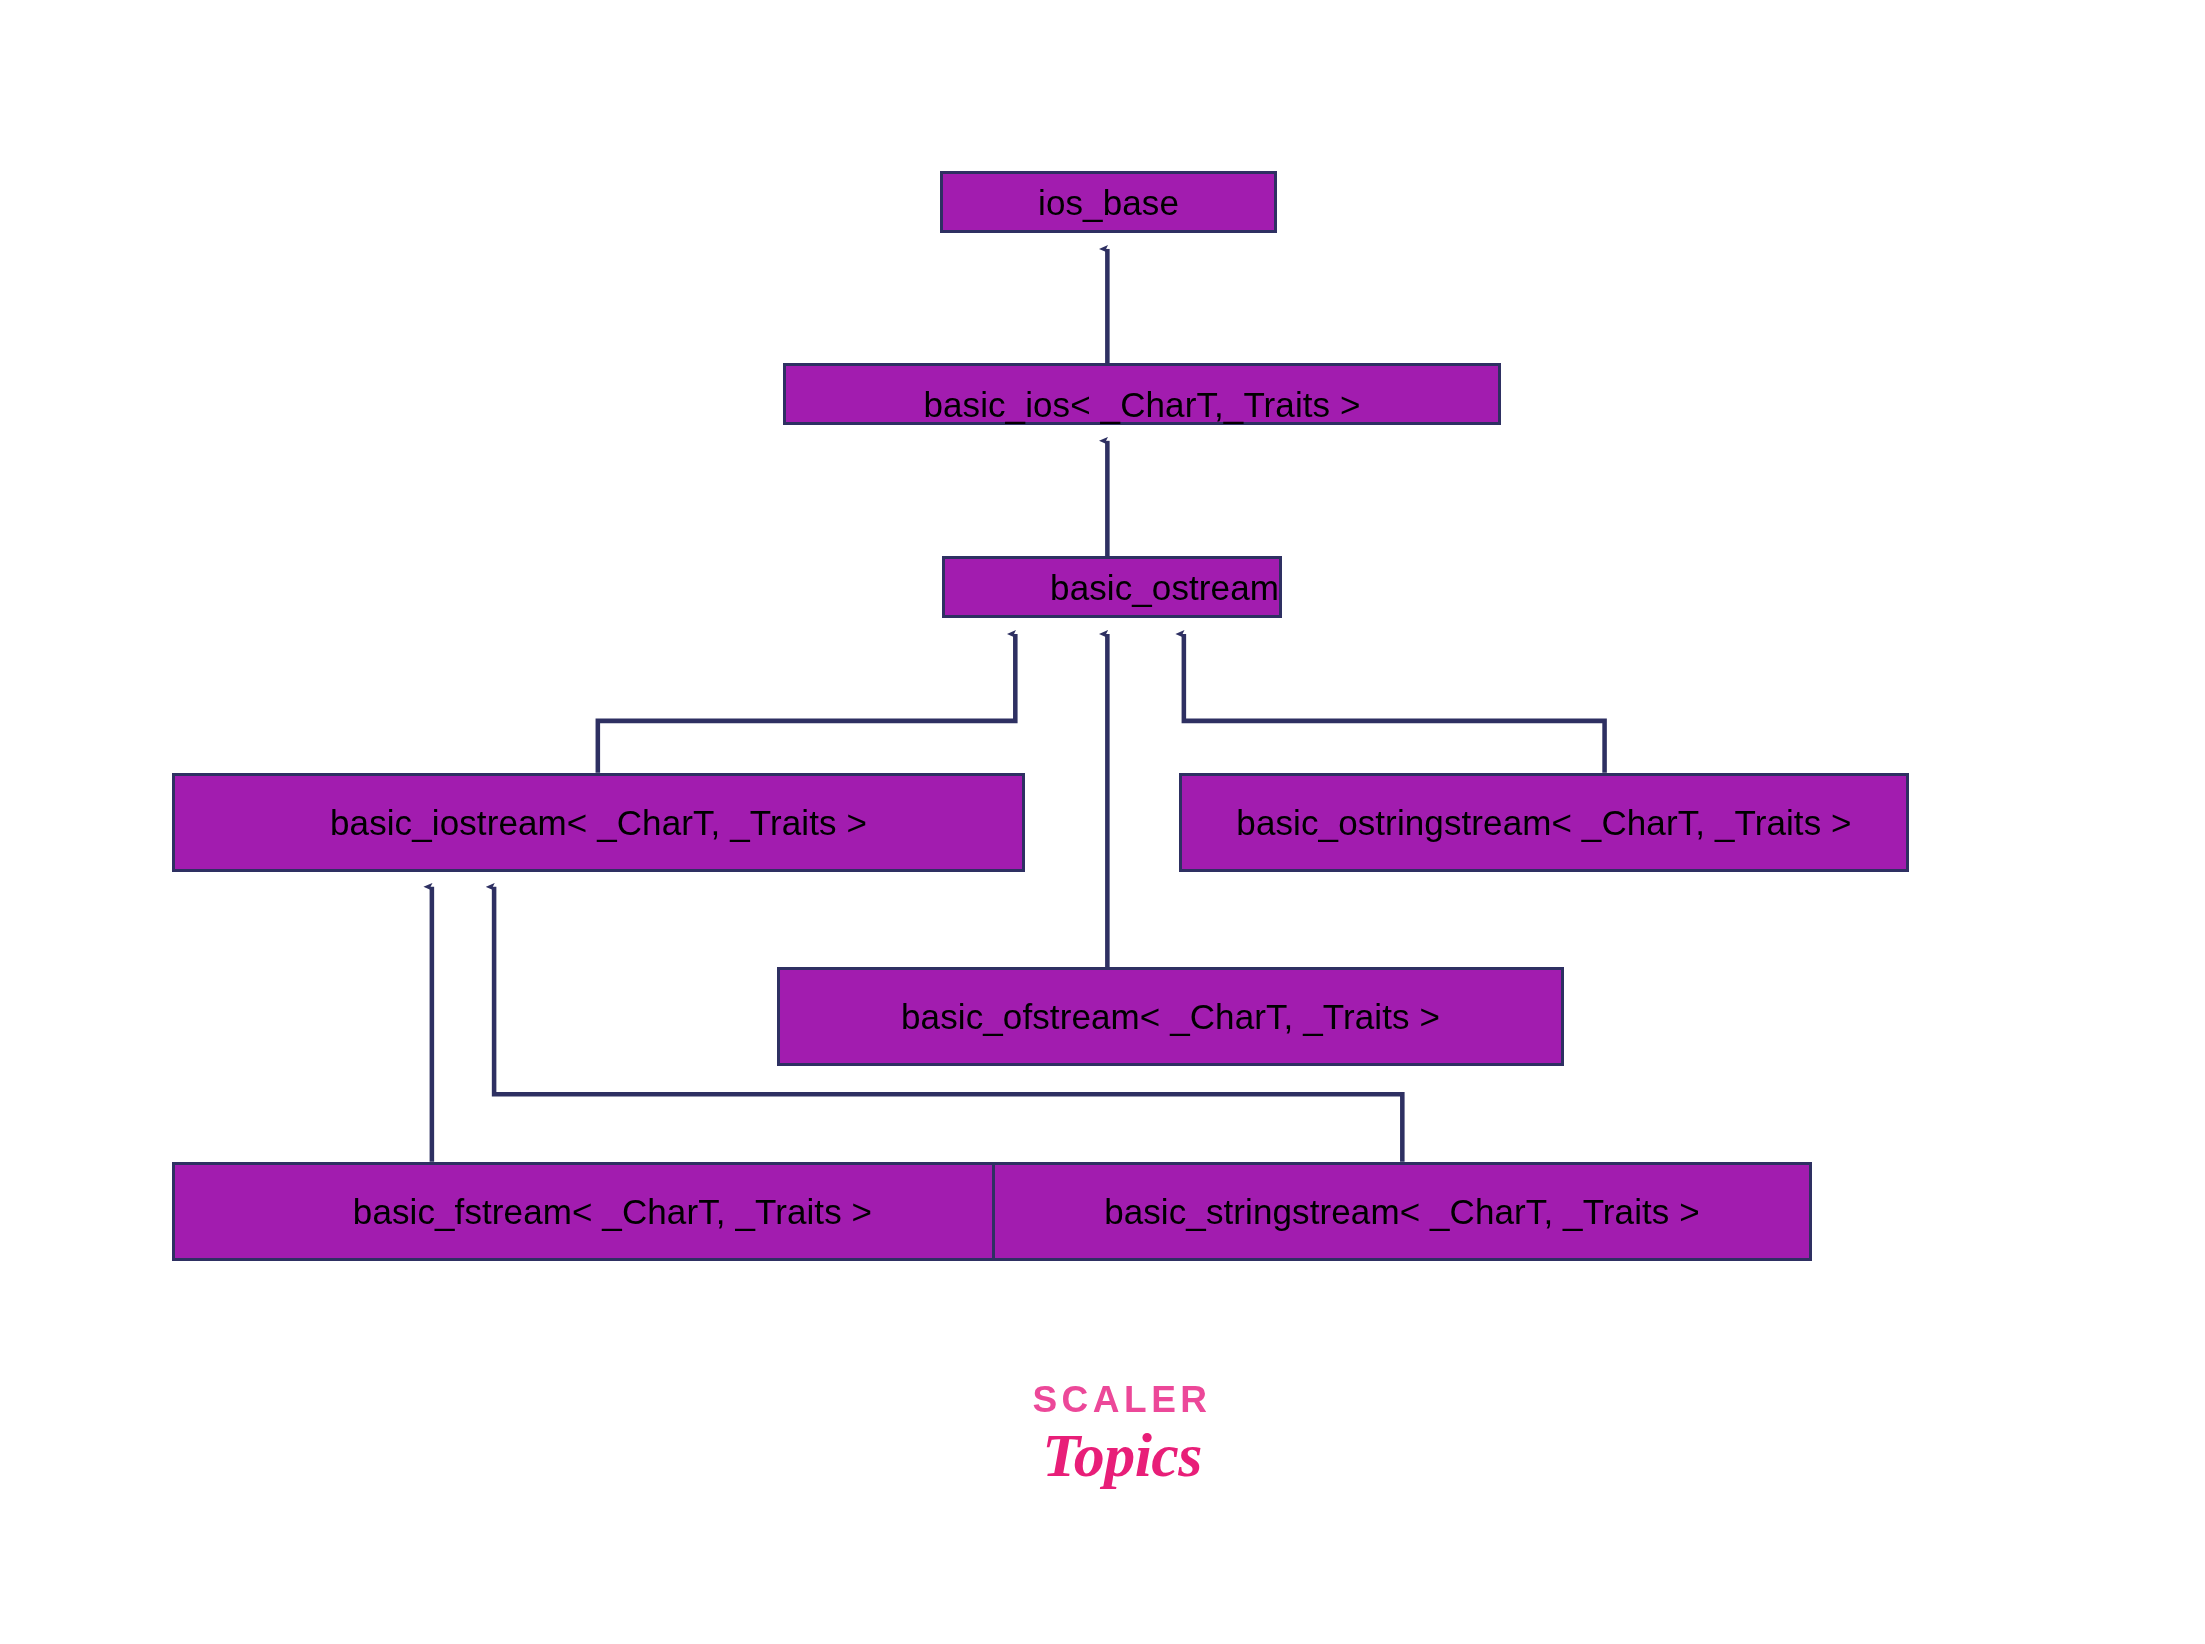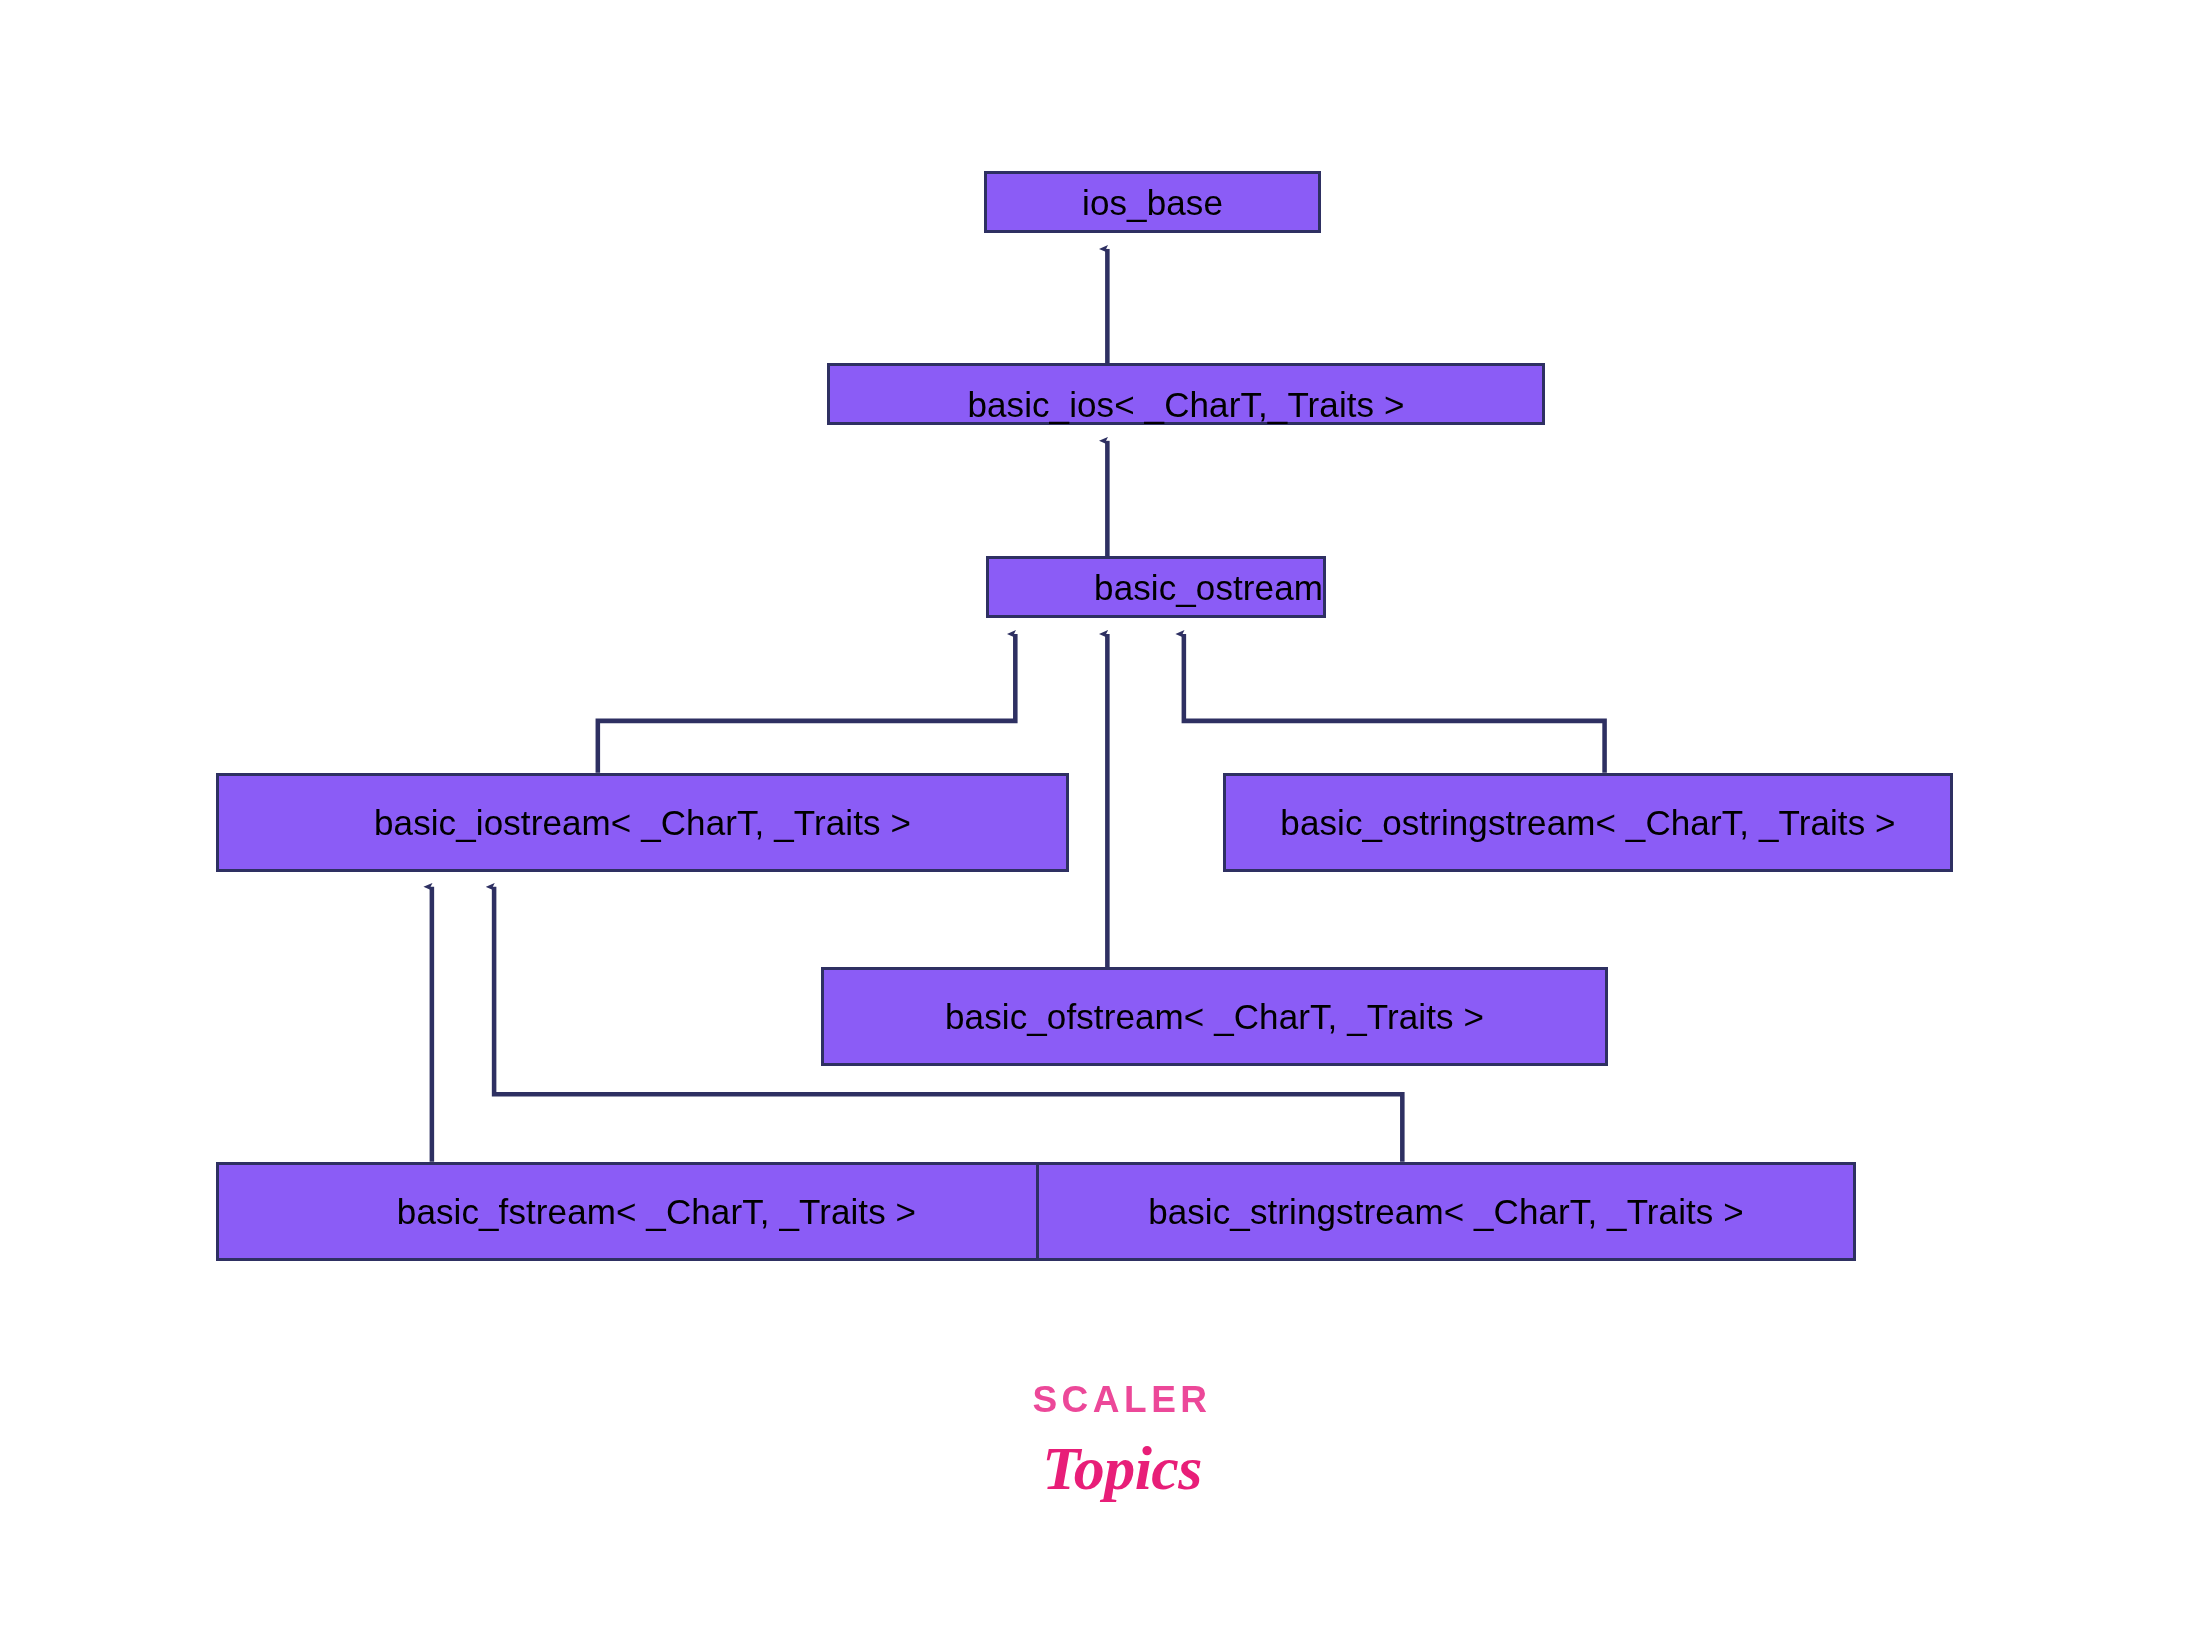--- a/index.html
+++ b/index.html
@@ -20,30 +20,29 @@
   #edges {
     position: absolute;
     left: 0;
     top: 0;
     width: 2205px;
     height: 1644px;
   }
   .node {
     position: absolute;
     box-sizing: border-box;
-    background: #8b5cf6;
+    background: #a21caf;
     border: 3.9px solid #2E3062;
     display: flex;
     align-items: center;
     justify-content: center;
     color: #000000;
     font-family: "Liberation Sans", sans-serif;
     white-space: nowrap;
     z-index: 3;
-    margin-left: 44px;
   }
   .node-label {
     font-size: 35px;
     line-height: 1;
     letter-spacing: 0.1px;
   }
   .logo {
     position: absolute;
     z-index: 4;
     display: flex;
@@ -59,21 +58,21 @@
     color: #ec4899;
     line-height: 1;
   }
   .logo-topics {
     font-family: "Liberation Serif", serif;
     font-style: italic;
     font-weight: bold;
     font-size: 62px;
     color: #E81E78;
     line-height: 1;
-    margin-top: 19px;
+    margin-top: 6px;
     letter-spacing: -0.6px;
   }
 </style>
 </head>
 <body>
 
 <div id="canvas">
 
   <svg id="edges" viewBox="0 0 3401 2536" width="2205" height="1644" xmlns="http://www.w3.org/2000/svg">
     <defs>

